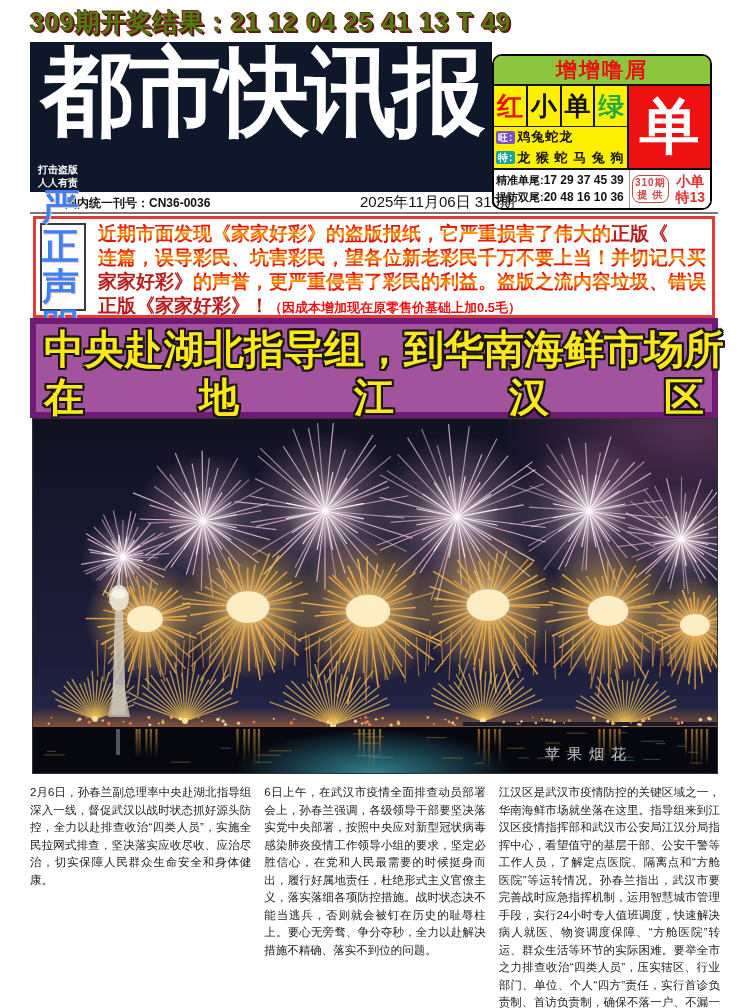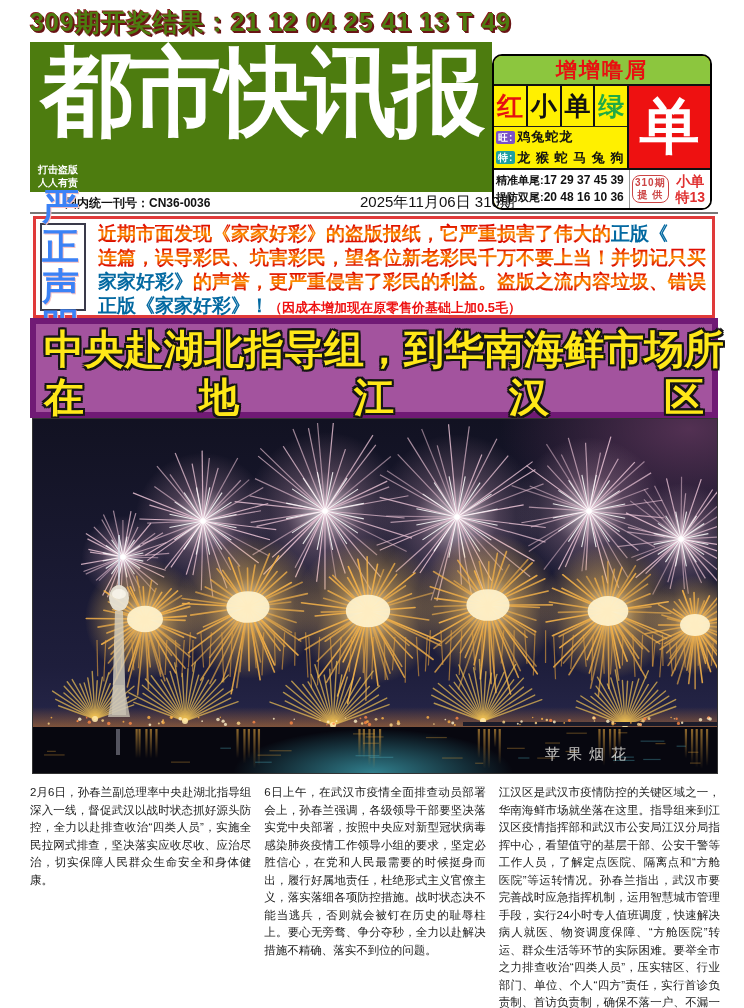--- a/index.html
+++ b/index.html
@@ -4,21 +4,21 @@
 <style>
   html,body{margin:0;padding:0;background:#fff;}
   body{width:744px;height:1008px;font-family:"Liberation Sans",sans-serif;overflow:hidden;}
   .page{position:relative;width:744px;height:1008px;background:#fff;}
 
   
   .top-result{position:absolute;left:30px;top:6px;font-size:25px;font-weight:900;color:#4d7c0f;
     text-shadow:2px 2px 0 #6a1515,-1px -1px 0 #8a2020,1px 1px 0 #6a1515;letter-spacing:1px;white-space:nowrap;}
 
   
-  .masthead{position:absolute;left:30px;top:42px;width:462px;height:150px;background:#4d7c0f;}
+  .masthead{position:absolute;left:30px;top:42px;width:462px;height:150px;background:#0f172a;}
   .paper-title{position:absolute;left:0;top:2px;width:100%;text-align:center;color:#fff;
     font-size:92px;font-weight:900;letter-spacing:-4px;line-height:1.05;transform:scaleY(1.04);}
   .anti-piracy{position:absolute;left:8px;bottom:3px;color:#fff;font-size:10px;font-weight:bold;line-height:1.25;}
 
   
   .tipbox{position:absolute;left:492px;top:54px;width:216px;height:152px;border:2px solid #000;
     border-radius:10px;overflow:hidden;background:#fff000;display:flex;flex-direction:column;}
   .tip-header{height:28px;background:#8cc63e;color:#e81010;font-size:21px;font-weight:900;
     text-align:center;line-height:28px;letter-spacing:2px;border-bottom:2px solid #111;}
   .tip-mid{display:flex;flex:1;}
@@ -48,21 +48,21 @@
   .date{position:absolute;left:330px;top:1px;font-size:15px;color:#111;}
 
   
   .statement{position:absolute;left:33px;top:216px;width:682px;height:102px;border:3px solid #e03a3a;
     display:flex;box-sizing:border-box;background:#fff;}
   .seal{width:100px;margin:4px;border:2px solid #3a3a4a;display:flex;flex-direction:column;
     align-items:center;justify-content:center;color:#3b82f6;font-size:37px;font-weight:900;line-height:1.08;
     text-shadow:1px 1px 0 #f8c0c0;}
   .st-text{flex:1;padding:3px 6px 0 8px;font-size:19px;font-weight:bold;line-height:24px;white-space:nowrap;}
   .st-body{color:#e34318;}
-  .st-em{color:#0369a1;}
+  .st-em{color:#b91c1c;}
   .st-note{color:#ee1111;font-size:13px;}
   @supports ((-webkit-background-clip:text)){
     .st-body{background:linear-gradient(180deg,#dd0000 8%,#ff9800 52%,#d80000 92%);
       -webkit-background-clip:text;background-clip:text;color:transparent;}
   }
 
   
   .banner{position:absolute;left:30px;top:318px;width:688px;height:100px;background:#a3539e;
     border:6px solid #701a75;box-sizing:border-box;padding:1px 8px;}
   .banner-l1,.banner-l2{color:#ffe818;font-weight:900;font-size:40px;line-height:48px;white-space:nowrap;

